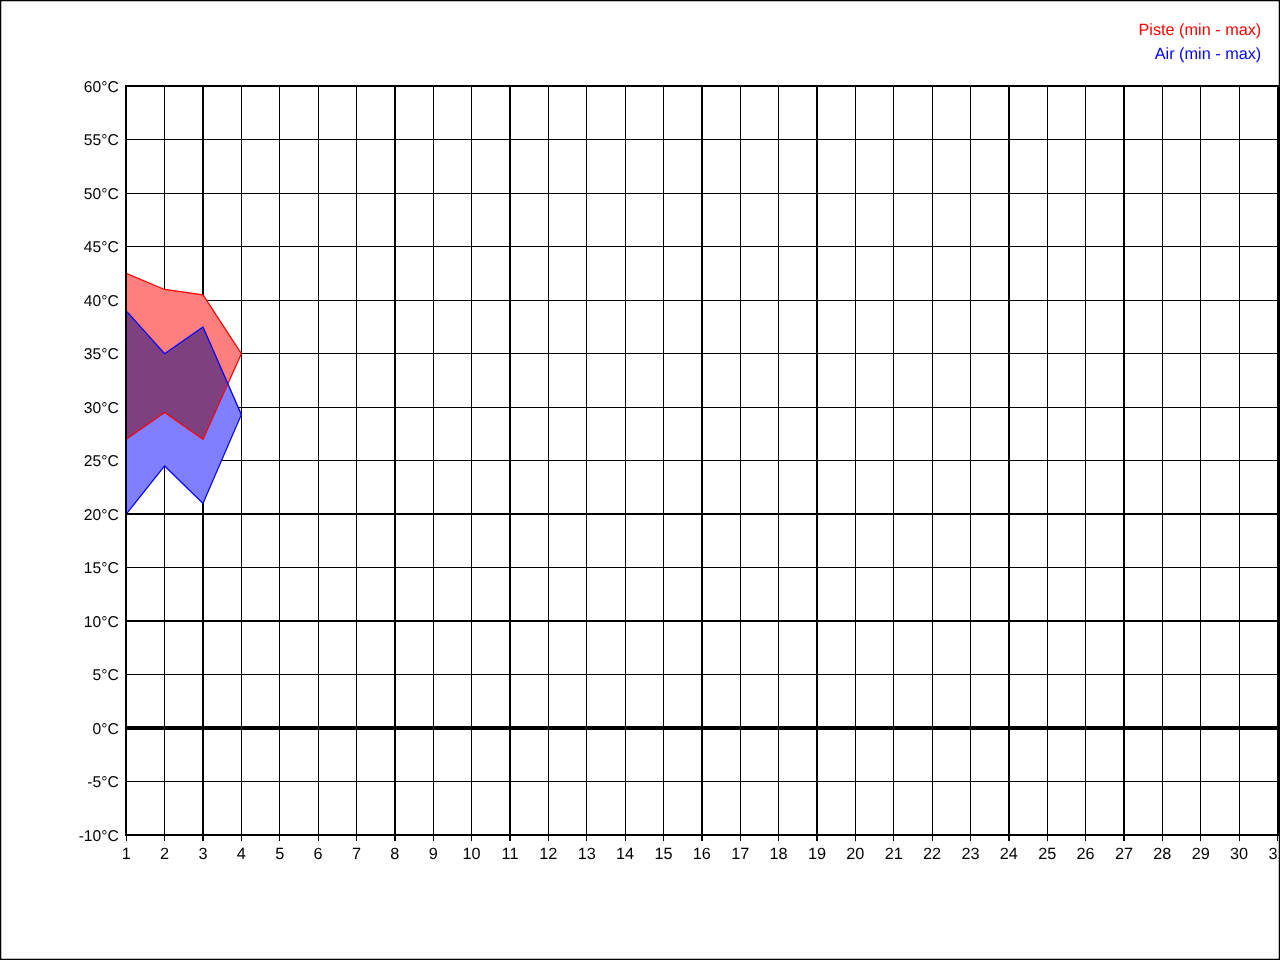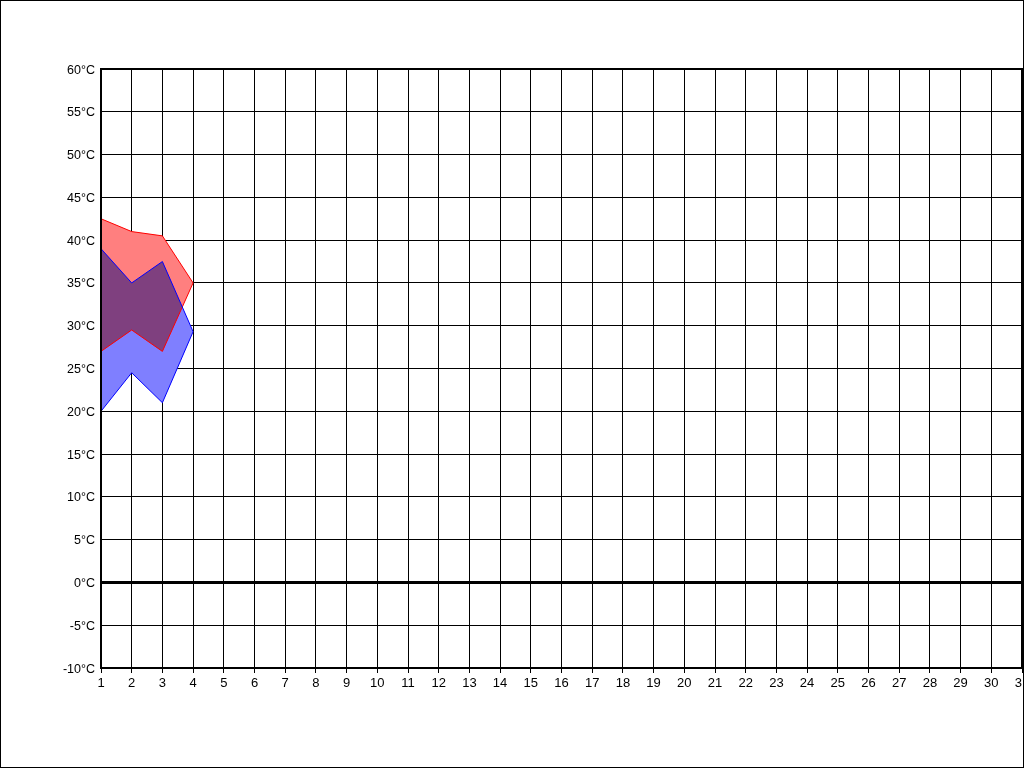--- a/index.html
+++ b/index.html
@@ -66,20 +66,24 @@
     font-size: 13px;
     fill: #000000;
   }
 </style>
 </head>
 <body>
 
 <div id="page">
 
 
+  <div id="legend">
+    <span class="legend-entry" style="color: rgb(255, 0, 0);">Piste (min - max)</span>
+    <span class="legend-entry" style="color: rgb(0, 0, 255);">Air (min - max)</span>
+  </div>
 
   <div id="plot-wrap">
     <svg width="1024" height="768" viewBox="0 0 1024 768" xmlns="http://www.w3.org/2000/svg">
       <g id="y-tick-labels">
           <text x="46" y="72.5" class="axis-tick-label" text-anchor="end">60°C</text>
           <text x="46" y="115.28571428571422" class="axis-tick-label" text-anchor="end">55°C</text>
           <text x="46" y="158.07142857142856" class="axis-tick-label" text-anchor="end">50°C</text>
           <text x="46" y="200.8571428571429" class="axis-tick-label" text-anchor="end">45°C</text>
           <text x="46" y="243.6428571428571" class="axis-tick-label" text-anchor="end">40°C</text>
           <text x="46" y="286.4285714285714" class="axis-tick-label" text-anchor="end">35°C</text>

